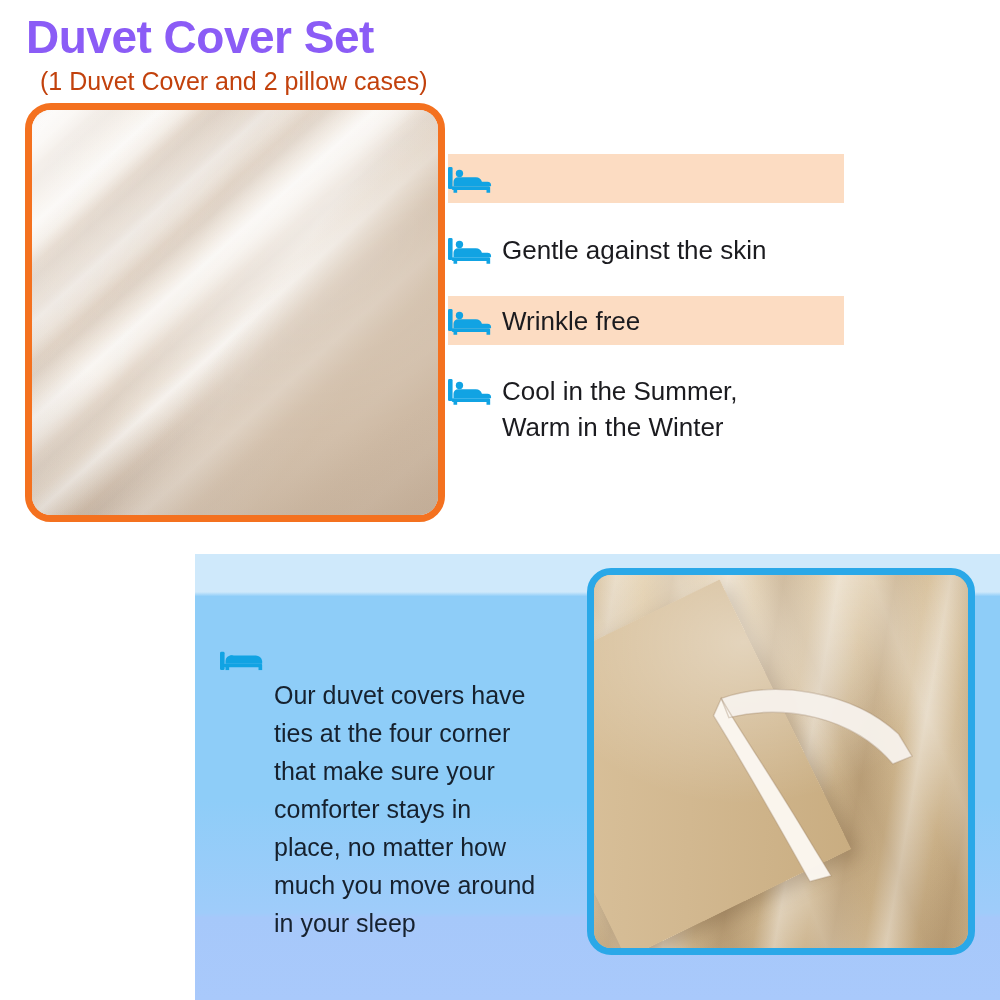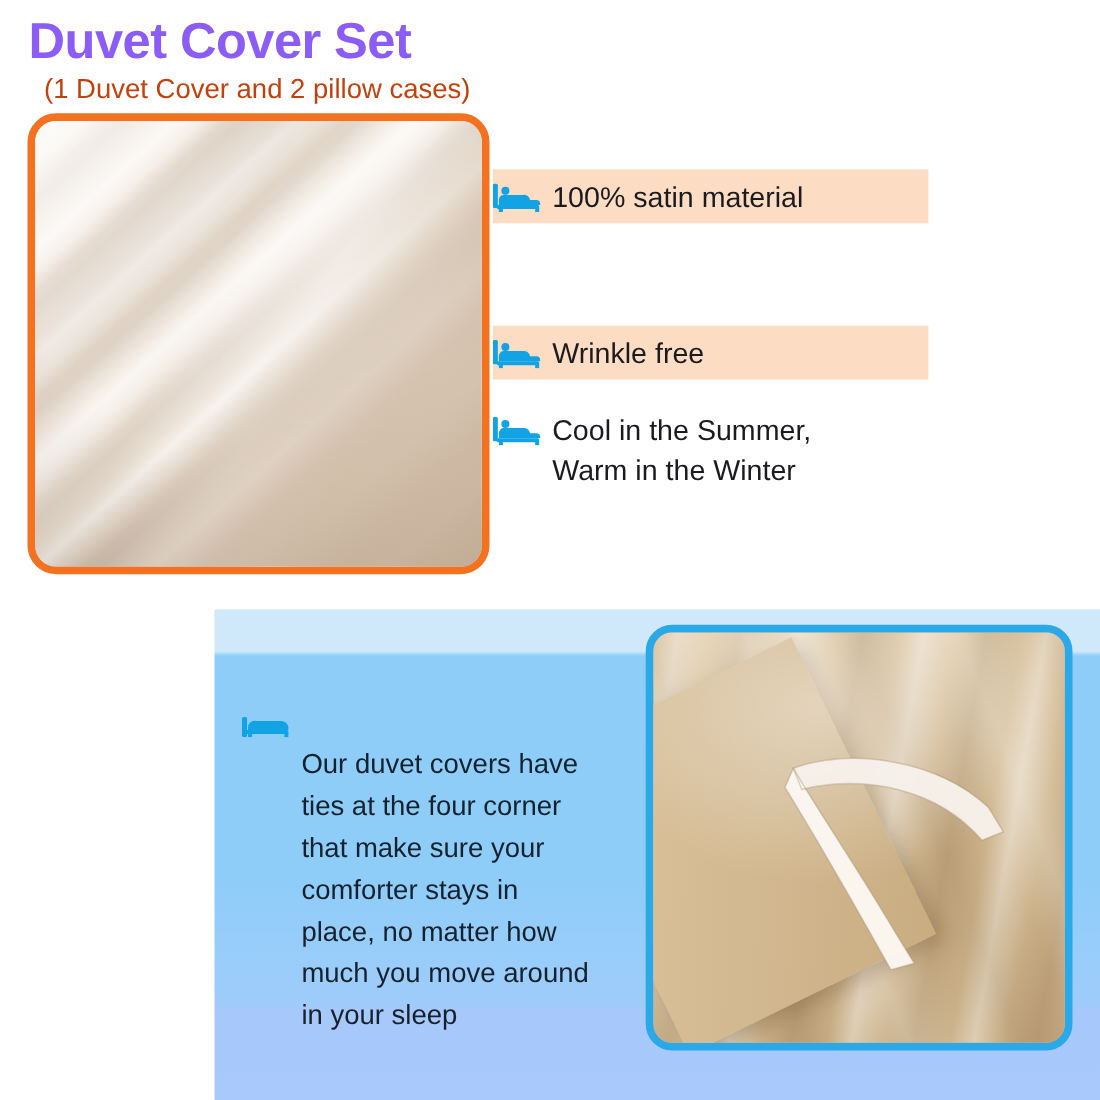--- a/index.html
+++ b/index.html
@@ -175,23 +175,35 @@
     <span class="feat-icon">
       <svg viewBox="0 0 48 30" width="44" height="28" aria-hidden="true">
         <rect x="0" y="2" width="5" height="24" rx="1.5" fill="#11a3e3"></rect>
         <circle cx="12.5" cy="9" r="4" fill="#11a3e3"></circle>
         <path d="M17 13 h13 a7 7 0 0 1 7 5 h6 a4 4 0 0 1 4 4 v1 H6 v-5 a5 5 0 0 1 5 -5 z" fill="#11a3e3"></path>
         <rect x="4" y="23" width="42" height="4" rx="1.5" fill="#11a3e3"></rect>
         <rect x="6" y="26" width="4" height="4" fill="#11a3e3"></rect>
         <rect x="42" y="26" width="4" height="4" fill="#11a3e3"></rect>
       </svg>
     </span>
-    <span class="feat-text">100% satin material</span>
-  </div>
-
+  </div>
+
+  <div class="feature" style="top:232px;">
+    <span class="feat-icon">
+      <svg viewBox="0 0 48 30" width="44" height="28" aria-hidden="true">
+        <rect x="0" y="2" width="5" height="24" rx="1.5" fill="#11a3e3"></rect>
+        <circle cx="12.5" cy="9" r="4" fill="#11a3e3"></circle>
+        <path d="M17 13 h13 a7 7 0 0 1 7 5 h6 a4 4 0 0 1 4 4 v1 H6 v-5 a5 5 0 0 1 5 -5 z" fill="#11a3e3"></path>
+        <rect x="4" y="23" width="42" height="4" rx="1.5" fill="#11a3e3"></rect>
+        <rect x="6" y="26" width="4" height="4" fill="#11a3e3"></rect>
+        <rect x="42" y="26" width="4" height="4" fill="#11a3e3"></rect>
+      </svg>
+    </span>
+    <span class="feat-text">Gentle against the skin</span>
+  </div>
 
   <div class="feature" style="top:303px;">
     <span class="feat-icon">
       <svg viewBox="0 0 48 30" width="44" height="28" aria-hidden="true">
         <rect x="0" y="2" width="5" height="24" rx="1.5" fill="#11a3e3"></rect>
         <circle cx="12.5" cy="9" r="4" fill="#11a3e3"></circle>
         <path d="M17 13 h13 a7 7 0 0 1 7 5 h6 a4 4 0 0 1 4 4 v1 H6 v-5 a5 5 0 0 1 5 -5 z" fill="#11a3e3"></path>
         <rect x="4" y="23" width="42" height="4" rx="1.5" fill="#11a3e3"></rect>
         <rect x="6" y="26" width="4" height="4" fill="#11a3e3"></rect>
         <rect x="42" y="26" width="4" height="4" fill="#11a3e3"></rect>

